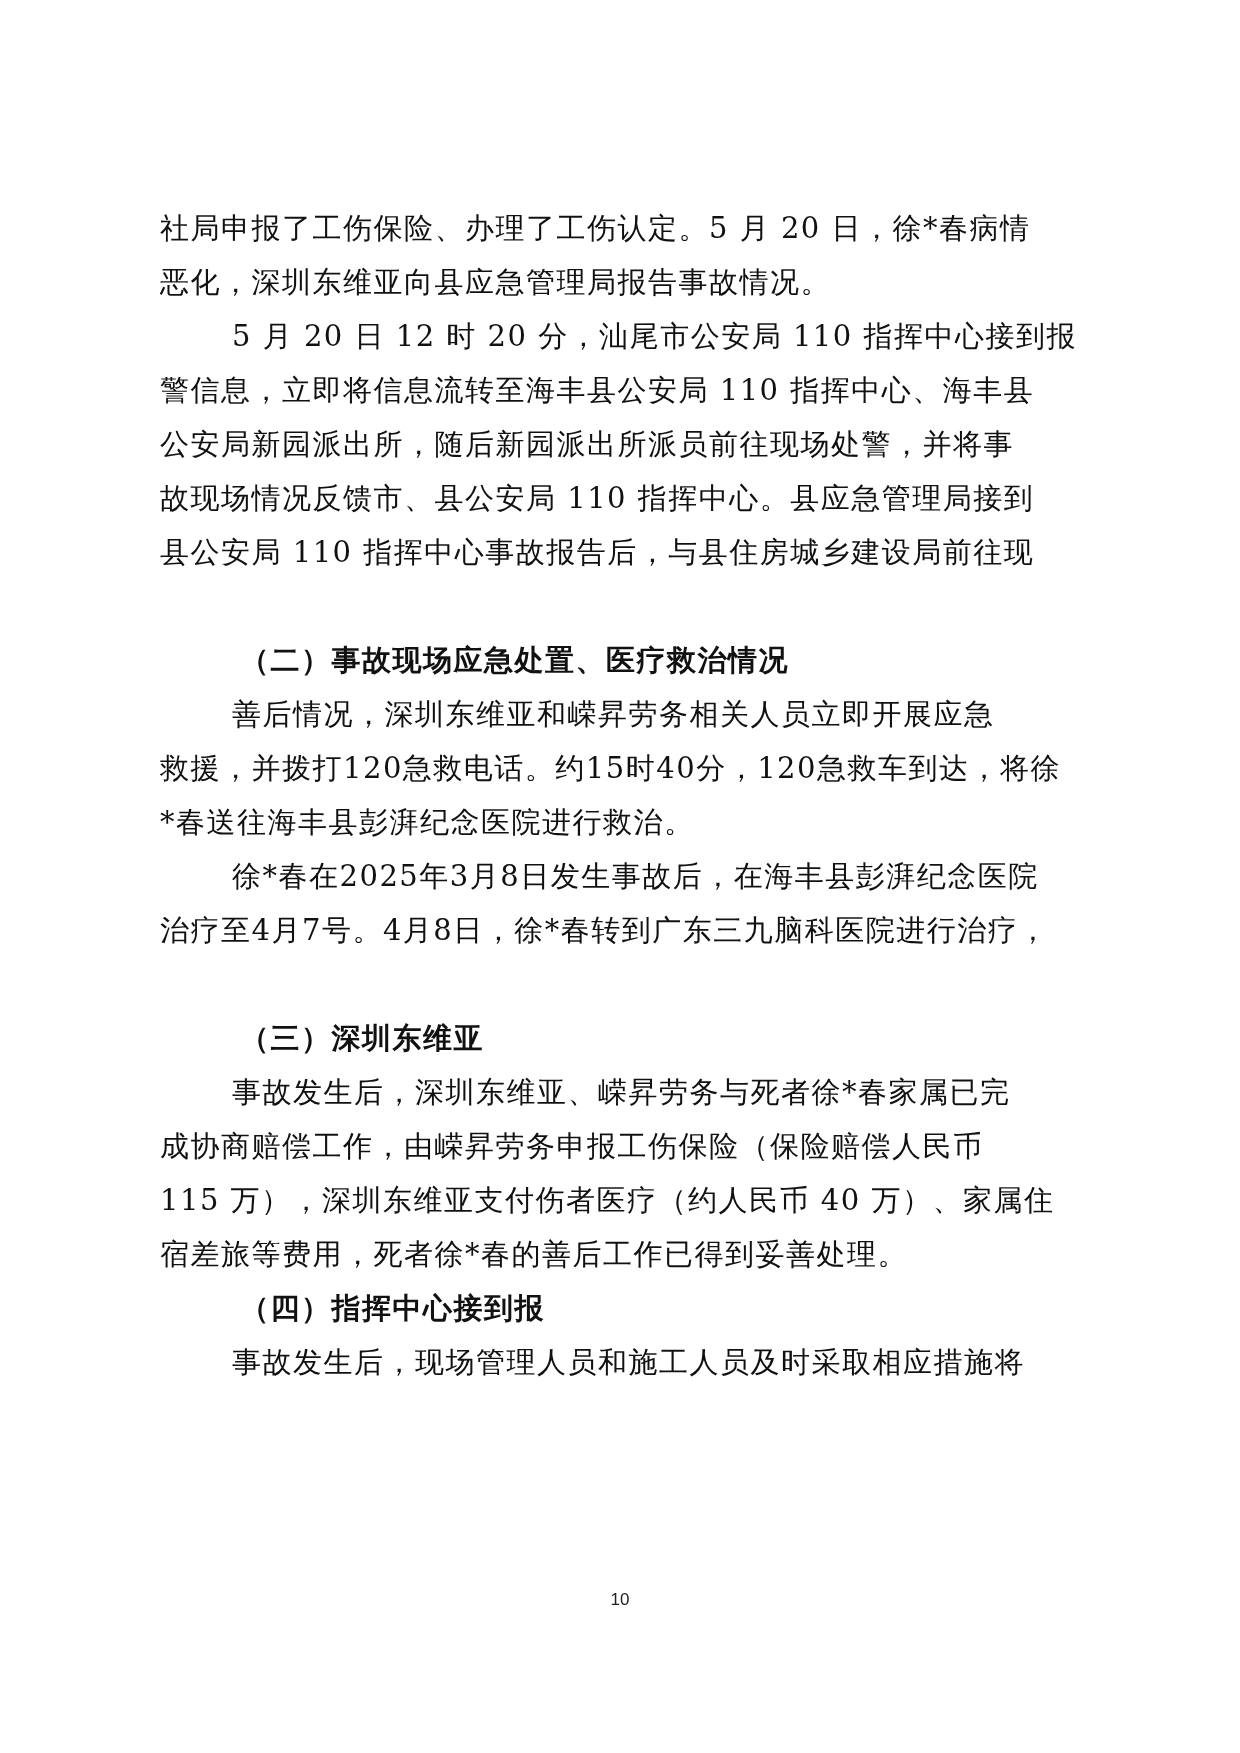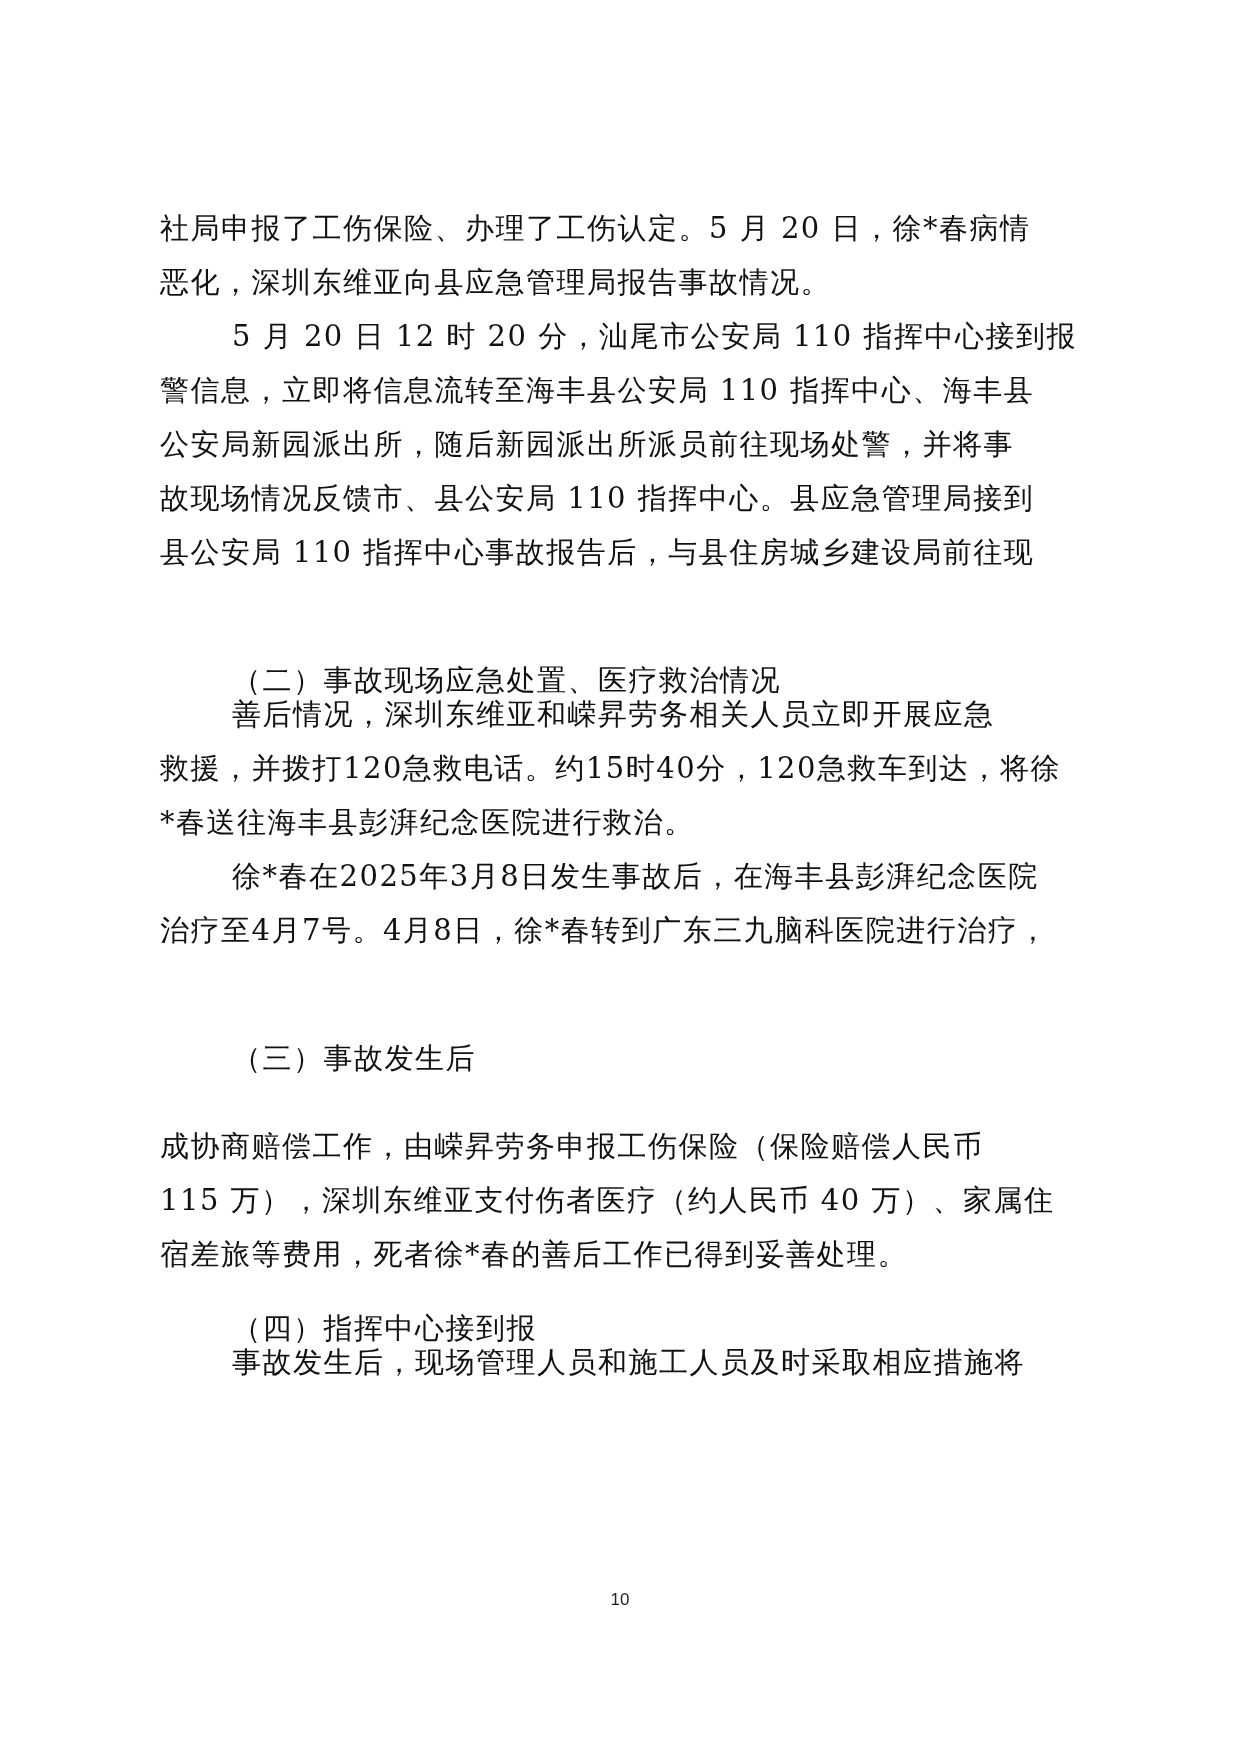--- a/index.html
+++ b/index.html
@@ -2,42 +2,43 @@
 <html><head>
 <meta charset="utf-8">
 <style>
   html, body { margin: 0; padding: 0; background: #ffffff; }
   body { width: 1240px; height: 1753px; position: relative; overflow: hidden;
          font-family: "DejaVu Serif", "Liberation Serif", serif; color: #111; }
   .page { position: absolute; left: 0; top: 0; width: 1240px; height: 1753px; border-radius: 10px; }
   .line { position: absolute; left: 160px; width: 920px; font-size: 29px; line-height: 40px;
           white-space: nowrap; letter-spacing: 1.5px; }
   .indent { left: 232px; }
-  .heading { font-weight: normal; left: 232px; margin-top: 20px; }
+  .heading { font-weight: bold; left: 240px; }
   .page-num { position: absolute; top: 1590px; left: 0; width: 1240px; text-align: center;
               font-family: Liberation Sans, sans-serif; font-size: 17px; color: #222; }
 </style>
 </head>
 <body>
 
 <div class="page">
   <div class="line" style="top:208px">社局申报了工伤保险、办理了工伤认定。5 月 20 日，徐*春病情</div>
   <div class="line" style="top:262px">恶化，深圳东维亚向县应急管理局报告事故情况。</div>
   <div class="line indent" style="top:316px">5 月 20 日 12 时 20 分，汕尾市公安局 110 指挥中心接到报</div>
   <div class="line" style="top:370px">警信息，立即将信息流转至海丰县公安局 110 指挥中心、海丰县</div>
   <div class="line" style="top:424px">公安局新园派出所，随后新园派出所派员前往现场处警，并将事</div>
   <div class="line" style="top:478px">故现场情况反馈市、县公安局 110 指挥中心。县应急管理局接到</div>
   <div class="line" style="top:532px">县公安局 110 指挥中心事故报告后，与县住房城乡建设局前往现</div>
   <div class="line heading" style="top:640px">（二）事故现场应急处置、医疗救治情况</div>
   <div class="line indent" style="top:694px">善后情况，深圳东维亚和嵘昇劳务相关人员立即开展应急</div>
   <div class="line" style="top:748px">救援，并拨打120急救电话。约15时40分，120急救车到达，将徐</div>
   <div class="line" style="top:802px">*春送往海丰县彭湃纪念医院进行救治。</div>
   <div class="line indent" style="top:856px">徐*春在2025年3月8日发生事故后，在海丰县彭湃纪念医院</div>
   <div class="line" style="top:910px">治疗至4月7号。4月8日，徐*春转到广东三九脑科医院进行治疗，</div>
-  <div class="line heading" style="top:1018px">（三）事故发生后</div>
+  <div class="line heading" style="top:1018px">（三）深圳东维亚</div>
+  <div class="line indent" style="top:1072px">事故发生后，深圳东维亚、嵘昇劳务与死者徐*春家属已完</div>
   <div class="line" style="top:1126px">成协商赔偿工作，由嵘昇劳务申报工伤保险（保险赔偿人民币</div>
   <div class="line" style="top:1180px">115 万），深圳东维亚支付伤者医疗（约人民币 40 万）、家属住</div>
   <div class="line" style="top:1234px">宿差旅等费用，死者徐*春的善后工作已得到妥善处理。</div>
   <div class="line heading" style="top:1288px">（四）指挥中心接到报</div>
   <div class="line indent" style="top:1342px">事故发生后，现场管理人员和施工人员及时采取相应措施将</div>
 
   <div class="page-num">10</div>
 </div>
 
 </body></html>

